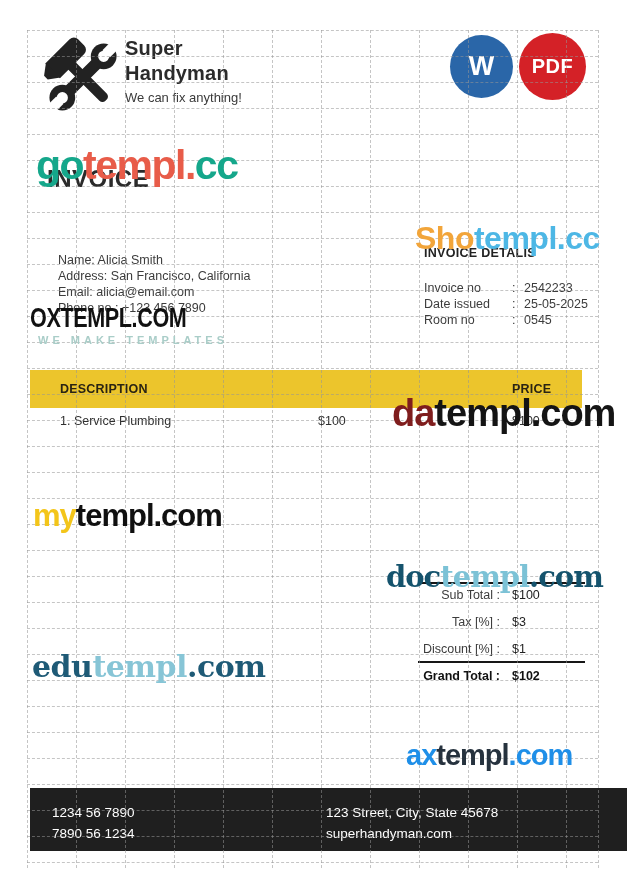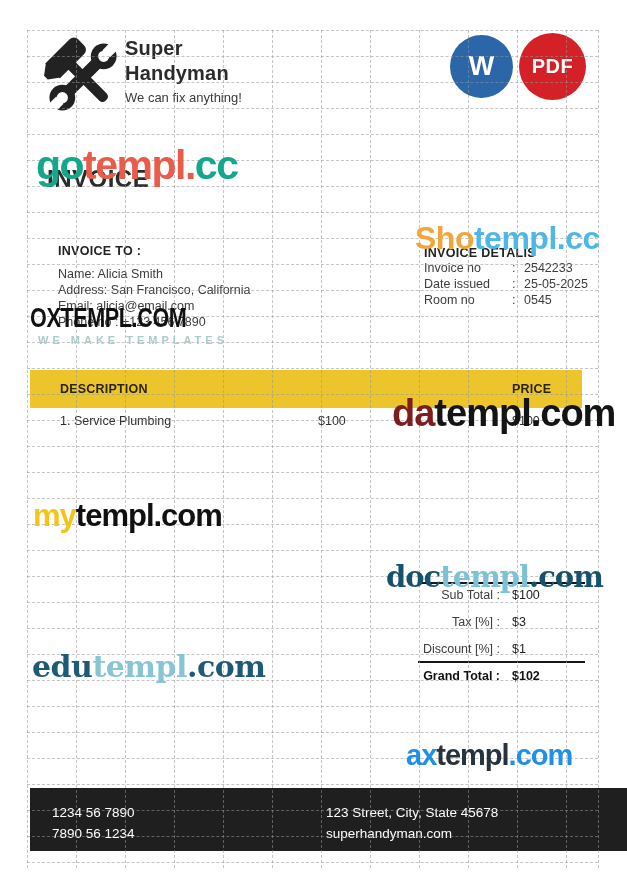--- a/index.html
+++ b/index.html
@@ -20,21 +20,21 @@
   .invoice-title { position:absolute; left:47px; top:165px; font-size:24px; font-weight:800; color:#2b2b2b; letter-spacing:.5px; z-index:4; }
 
   
   .invoice-to { position:absolute; left:58px; top:244px; z-index:4; }
   .section-heading { font-size:12.5px; font-weight:700; color:#222; letter-spacing:.3px; }
   .invoice-to .lines { margin-top:8px; }
   .invoice-to .line { font-size:12.5px; color:#3c3c3c; line-height:16px; }
 
   
   .invoice-details { position:absolute; left:424px; top:246px; z-index:4; }
-  .invoice-details .rows { margin-top:0; }
+  .invoice-details .rows { margin-top:20px; }
   .det-row { display:flex; font-size:12.5px; color:#3c3c3c; line-height:16px; }
   .det-label { width:88px; }
   .det-sep { width:12px; }
 
   
   .items-header { position:absolute; left:30px; top:370px; width:552px; height:38px; background:#ecc52c; z-index:2; }
   .items-header .col { position:absolute; top:12px; font-size:12.5px; font-weight:800; color:#2a2413; letter-spacing:.2px; }
   .col-desc { left:30px; } .col-perday { left:288px;margin-top:31px; } .col-price { left:482px; }
   .squiggle { text-decoration:underline; text-decoration-style:wavy; text-decoration-color:#d42222; text-decoration-thickness:1px; text-underline-offset:3px; }
   .items-row { position:absolute; left:30px; top:408px; width:552px; height:26px; background:#fff; z-index:2; }
@@ -100,21 +100,20 @@
     <div class="brand-line">Handyman</div>
     <div class="tagline">We can fix anything!</div>
   </div>
 
   <div class="badge badge-word">W</div>
   <div class="badge badge-pdf">PDF</div>
 
   <div class="invoice-title">INVOICE</div>
 
   <div class="invoice-to">
-    <div class="section-heading">INVOICE TO :</div>
     <div class="lines">
       <div class="line">Name: Alicia Smith</div>
       <div class="line">Address: San Francisco, California</div>
       <div class="line">Email: alicia@email.com</div>
       <div class="line">Phone no : +123 456 7890</div>
     </div>
   </div>
 
   <div class="invoice-details">
     <div class="section-heading">INVOICE DETALIS</div>

